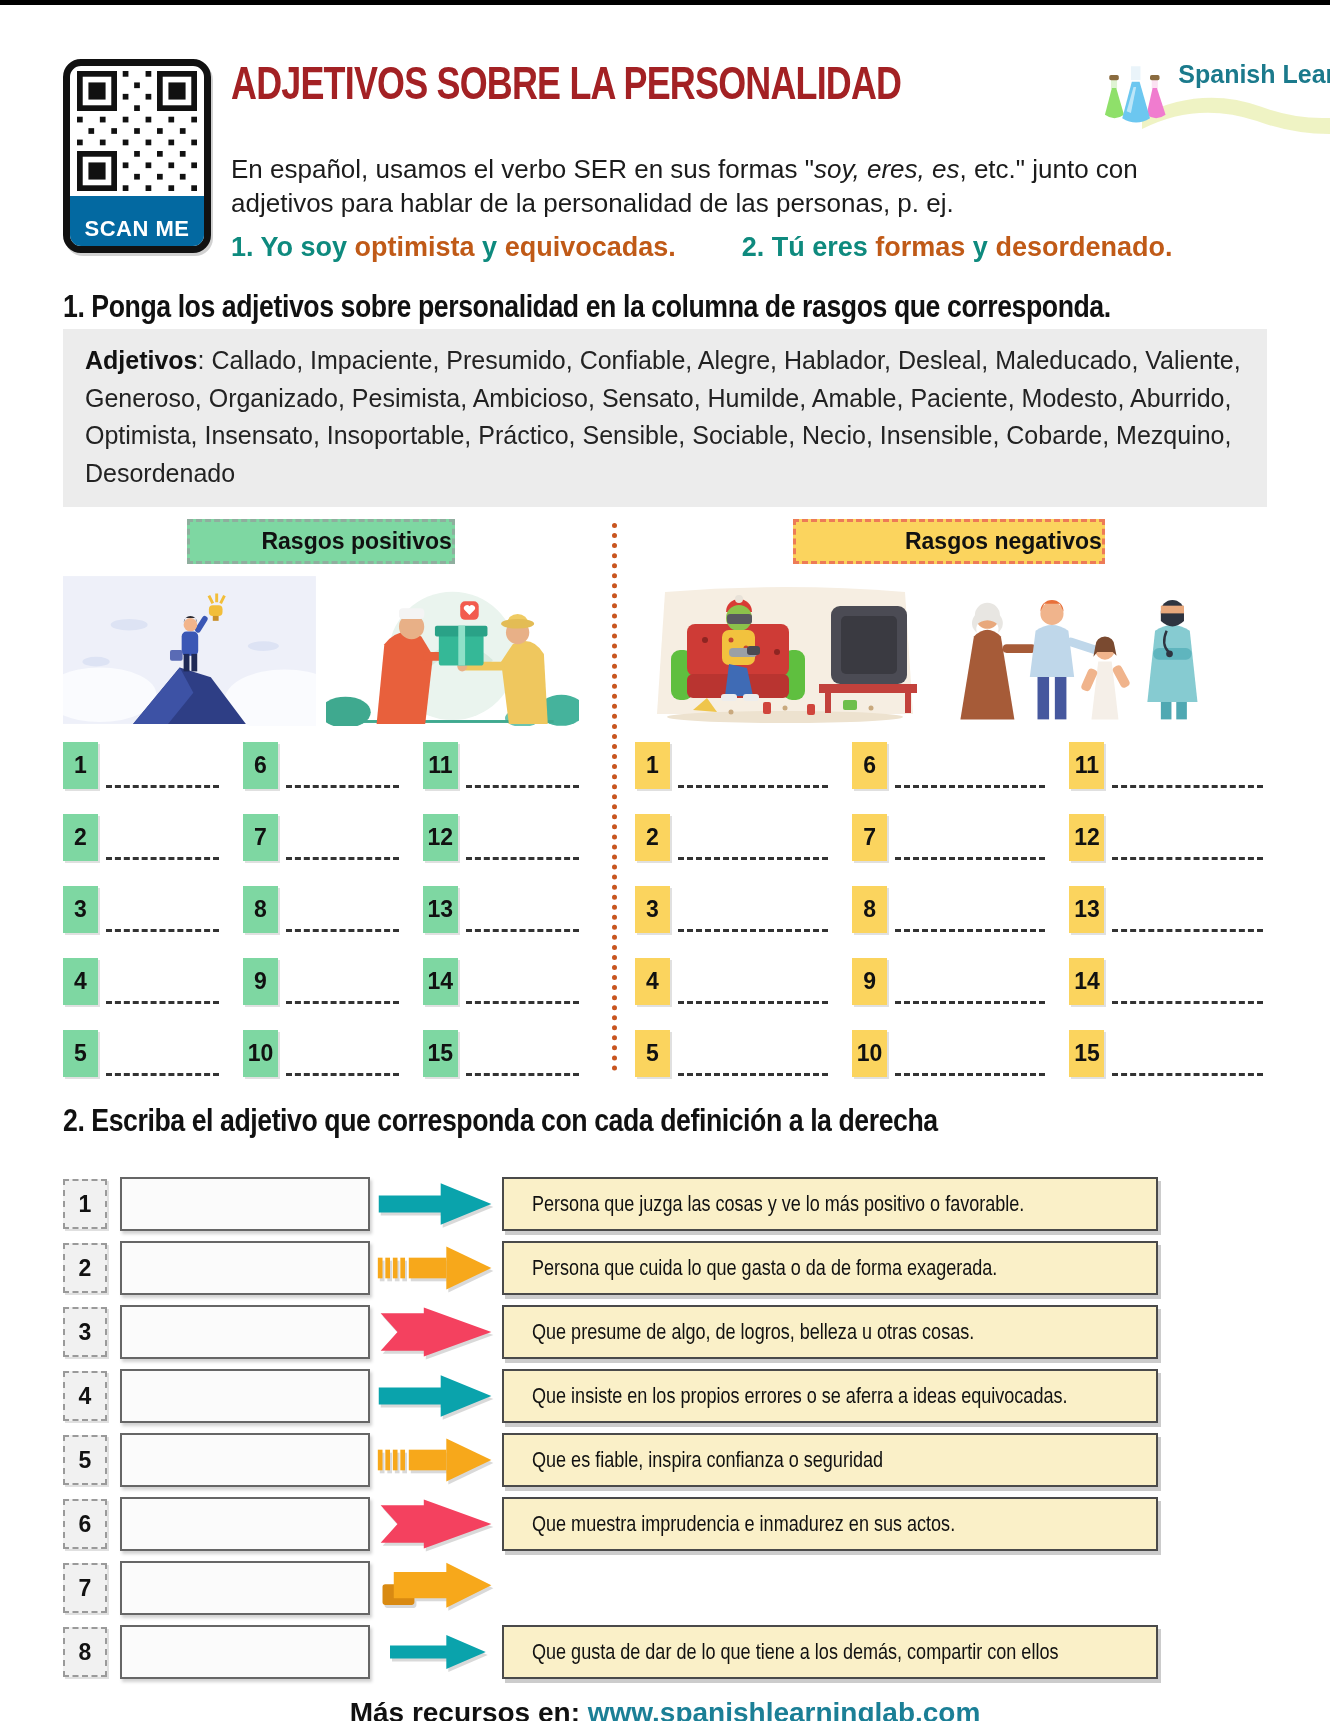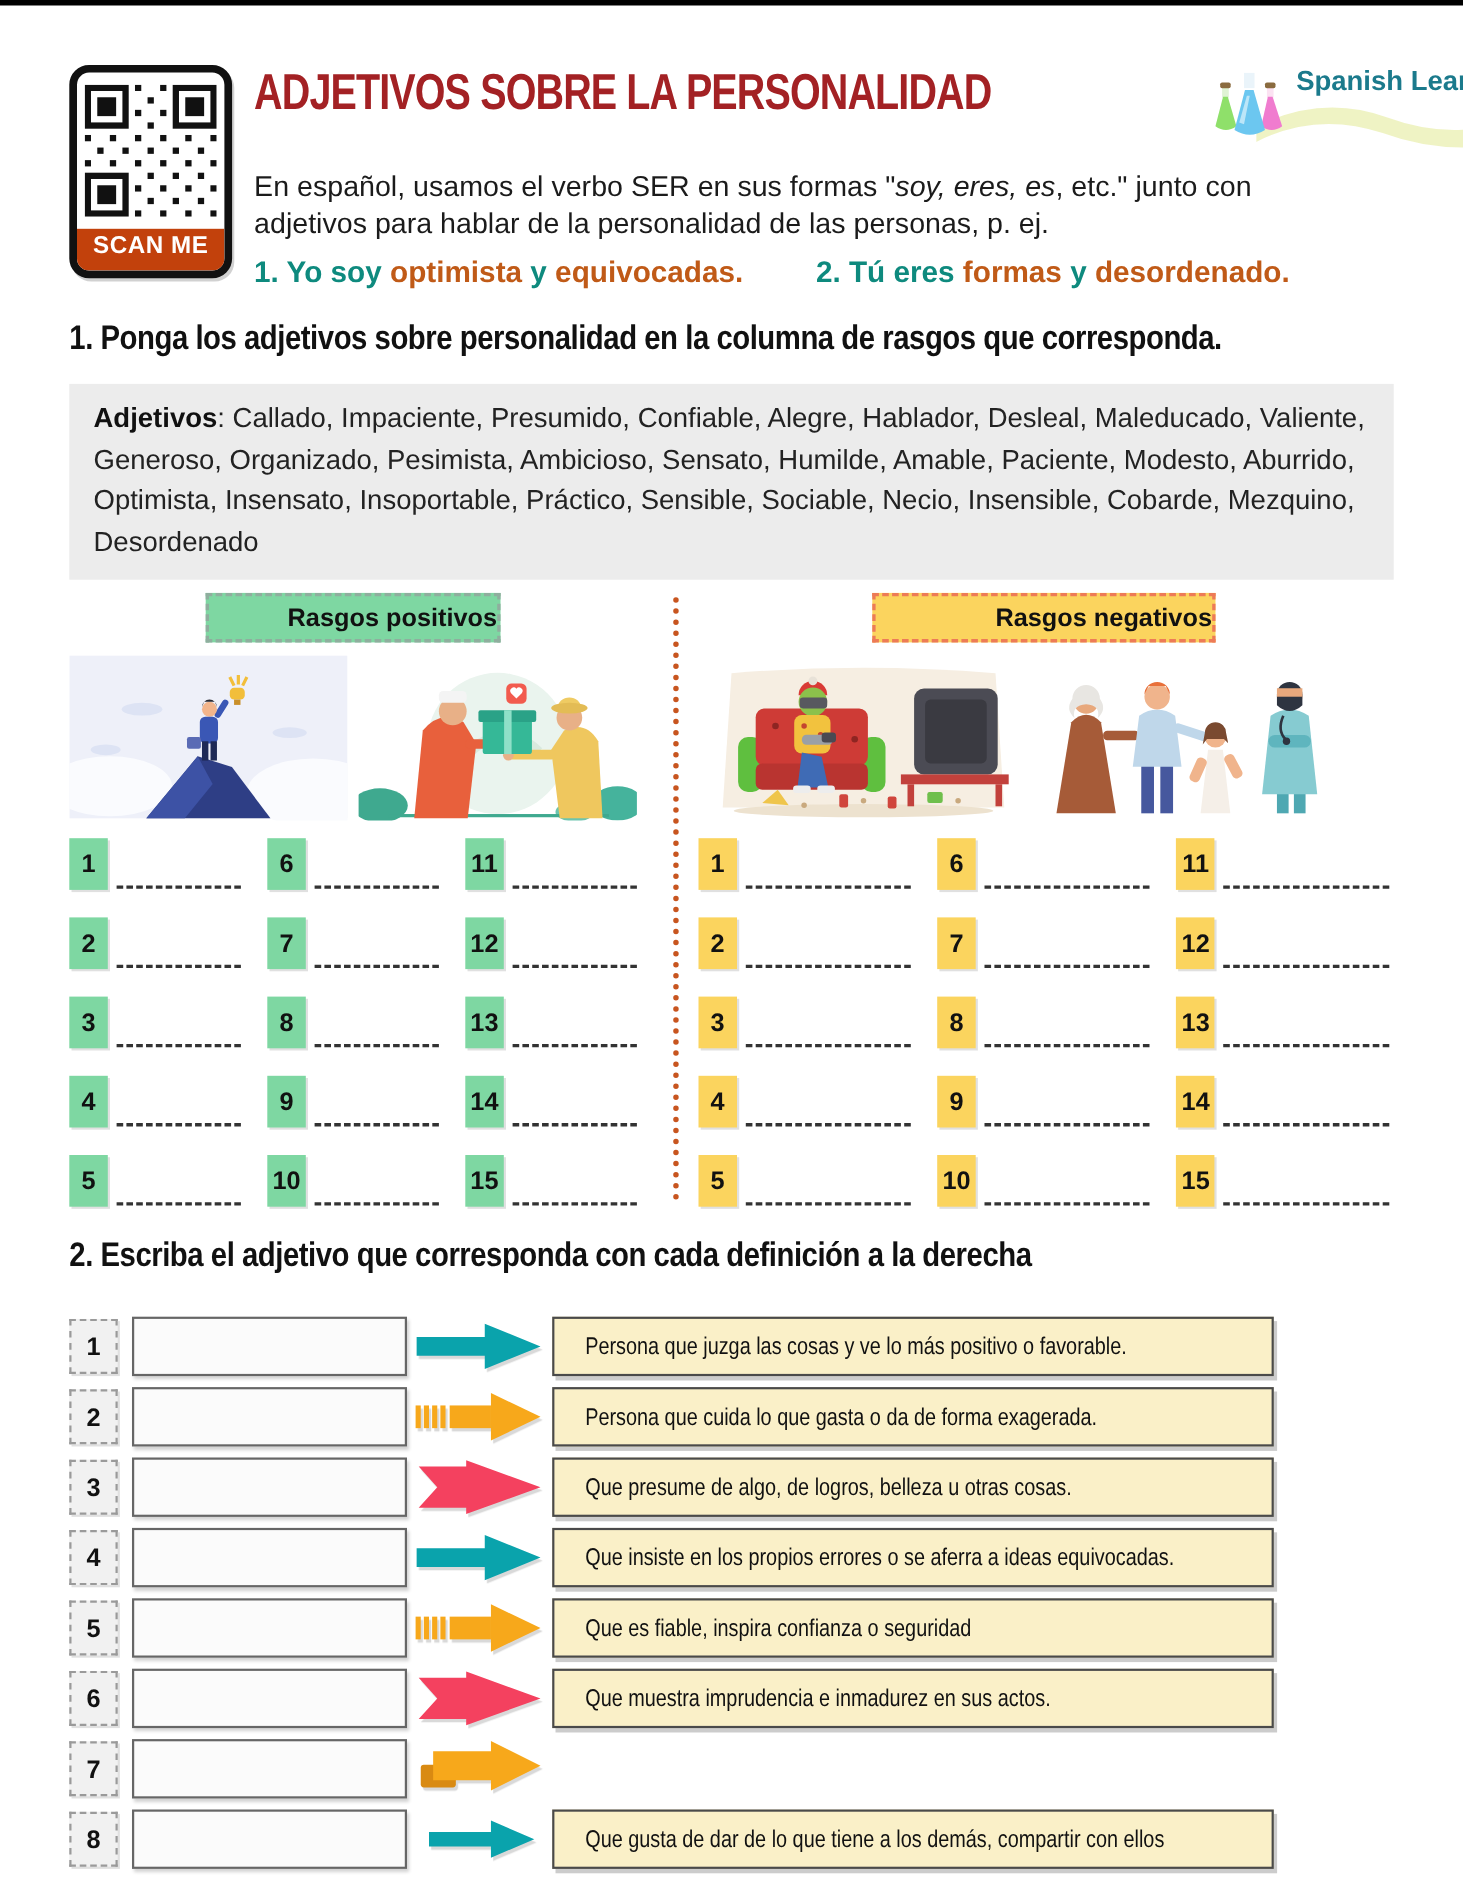--- a/index.html
+++ b/index.html
@@ -12,39 +12,39 @@
   html,body{margin:0;padding:0}
   body{width:1330px;min-height:1721px;background:#fff;font-family:"Liberation Sans",sans-serif;color:#111;position:relative;overflow-x:hidden}
   .topbar{height:5px;background:#000;width:100%}
   .content{padding:0 63px}
 
   
   .header{display:flex;margin-top:54px}
   .qr-badge{width:148px;height:194px;border:7px solid #111;border-radius:18px;background:#fff;display:flex;flex-direction:column;overflow:hidden;box-shadow:2px 3px 0 rgba(0,0,0,.18);flex:none}
   .qr-area{flex:1;display:flex;align-items:center;justify-content:center;padding:5px}
   #qr-svg{width:120px;height:120px}
-  .qr-label{background:#c2410c;color:#fff;text-align:center;font-weight:bold;font-size:22px;padding:2px 0 10px;letter-spacing:.5px}
+  .qr-label{background:#0369a1;color:#fff;text-align:center;font-weight:bold;font-size:22px;padding:20px 0 10px;letter-spacing:.5px}
   .head-right{flex:1;margin-left:20px;min-width:0}
   .title-row{display:flex;align-items:flex-start;justify-content:flex-start}
   .page-title{font-size:46px;font-weight:800;color:var(--title-red);margin:0;line-height:1.05;white-space:nowrap}
   .page-title span{display:inline-block;transform:scaleX(.78);transform-origin:left;letter-spacing:-1px}
   .logo{display:flex;align-items:flex-start;margin-left:8px;position:relative;flex:none;padding-top:2px}
   .logo-wave{position:absolute;right:-4px;top:26px;z-index:0}
   .logo-flasks{z-index:1}
   .logo-text{z-index:1;line-height:1.05;margin-left:2px}
   .logo-l1{color:#1B7A8C;font-weight:800;font-size:25px;white-space:nowrap}
   .logo-l2{color:#3A3A3A;font-weight:800;font-size:25px;text-align:right;margin-top:26px}
   .intro{font-size:26px;line-height:1.32;margin:12px 0 0;color:#1b1b1b;max-width:975px}
   .examples{display:flex;gap:66px;margin-top:12px;font-size:27px;font-weight:800;white-space:nowrap}
   .t{color:var(--teal)} .o{color:var(--orange)}
 
   
   .sec-heading{font-size:31px;font-weight:800;margin:26px 0 0;white-space:nowrap}
   .sec-heading span{display:inline-block;transform:scaleX(.86);transform-origin:left;letter-spacing:-.5px}
-  .adj-box{background:#ECECEC;padding:13px 22px 15px;margin-top:24px;font-size:25px;line-height:1.5;color:#222}
+  .adj-box{background:#ECECEC;padding:13px 22px 15px;margin-top:4px;font-size:25px;line-height:1.5;color:#222}
   .adj-box b{color:#111}
 
   .columns{display:flex;position:relative;margin-top:12px}
   .col-left{width:45%;padding-right:26px}
   .col-right{flex:1;padding-left:30px;padding-right:26px}
   .divider{position:absolute;left:45.6%;top:4px;bottom:6px;border-left:5px dotted #C8551F}
   .trait-header{margin:0 auto;width:268px;text-align:right;font-weight:800;font-size:23px;padding:6px 0;border:3px dashed #8FAE9E;background:var(--green)}
   .trait-header.neg{background:var(--yellow);border-color:#ED7B57;width:312px}
   .illus-row{display:flex;justify-content:space-between;align-items:flex-end;margin-top:10px;height:152px;gap:10px}
   .illus-row svg{display:block}

